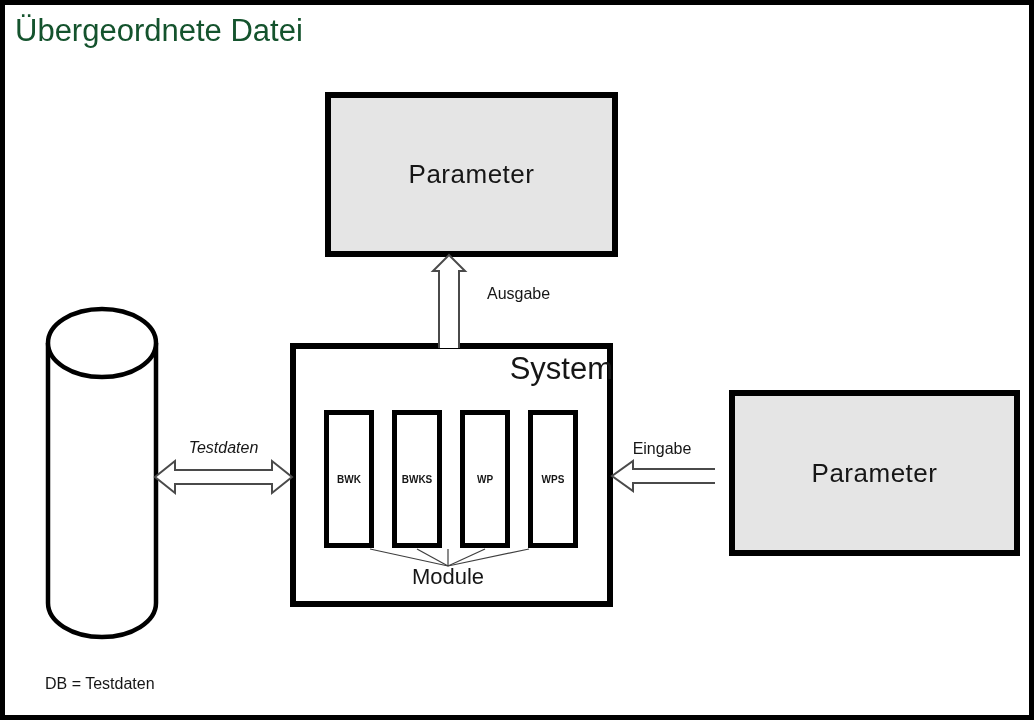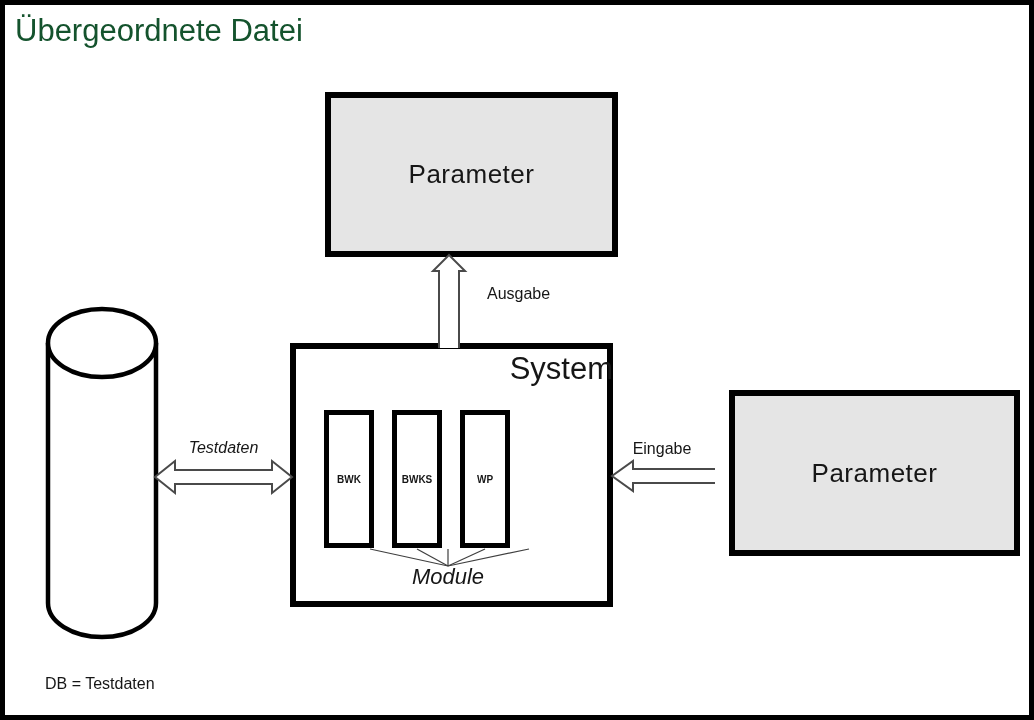--- a/index.html
+++ b/index.html
@@ -74,21 +74,20 @@
   #module-1 { left: 319px; }
   #module-2 { left: 387px; }
   #module-3 { left: 455px; }
   #module-4 { left: 523px; }
   #module-caption {
     left: 383px; top: 559px;
     width: 120px;
     text-align: center;
     font-size: 22px;
     color: #161616;
-    font-style: italic;
   }
   #db-label {
     left: 43px; top: 450px;
     width: 108px;
     text-align: center;
     font-size: 30px;
     color: #161616;
   }
   .edge-label {
     position: absolute;
@@ -122,20 +121,23 @@
 
   <div id="module-1" class="module">
     <span class="module-label">BWK</span>
   </div>
   <div id="module-3" class="module">
     <span class="module-label">WP</span>
   </div>
   <div id="module-2" class="module">
     <span class="module-label">BWKS</span>
   </div>
+  <div id="module-4" class="module">
+    <span class="module-label">WPS</span>
+  </div>
 
   <div class="box" style="left:704px; top:385px; width:291px; height:166px;">
     <span class="box-label">Parameter</span>
   </div>
 
   <svg id="diagram-overlay" viewBox="0 0 1034 720">
 
     <g stroke="#000000" stroke-width="4.5" fill="#ffffff">
       <path d="M 43 338 L 43 598 A 54 34 0 0 0 151 598 L 151 338" fill="#ffffff"></path>
       <ellipse cx="97" cy="338" rx="54" ry="34" fill="#ffffff"></ellipse>

